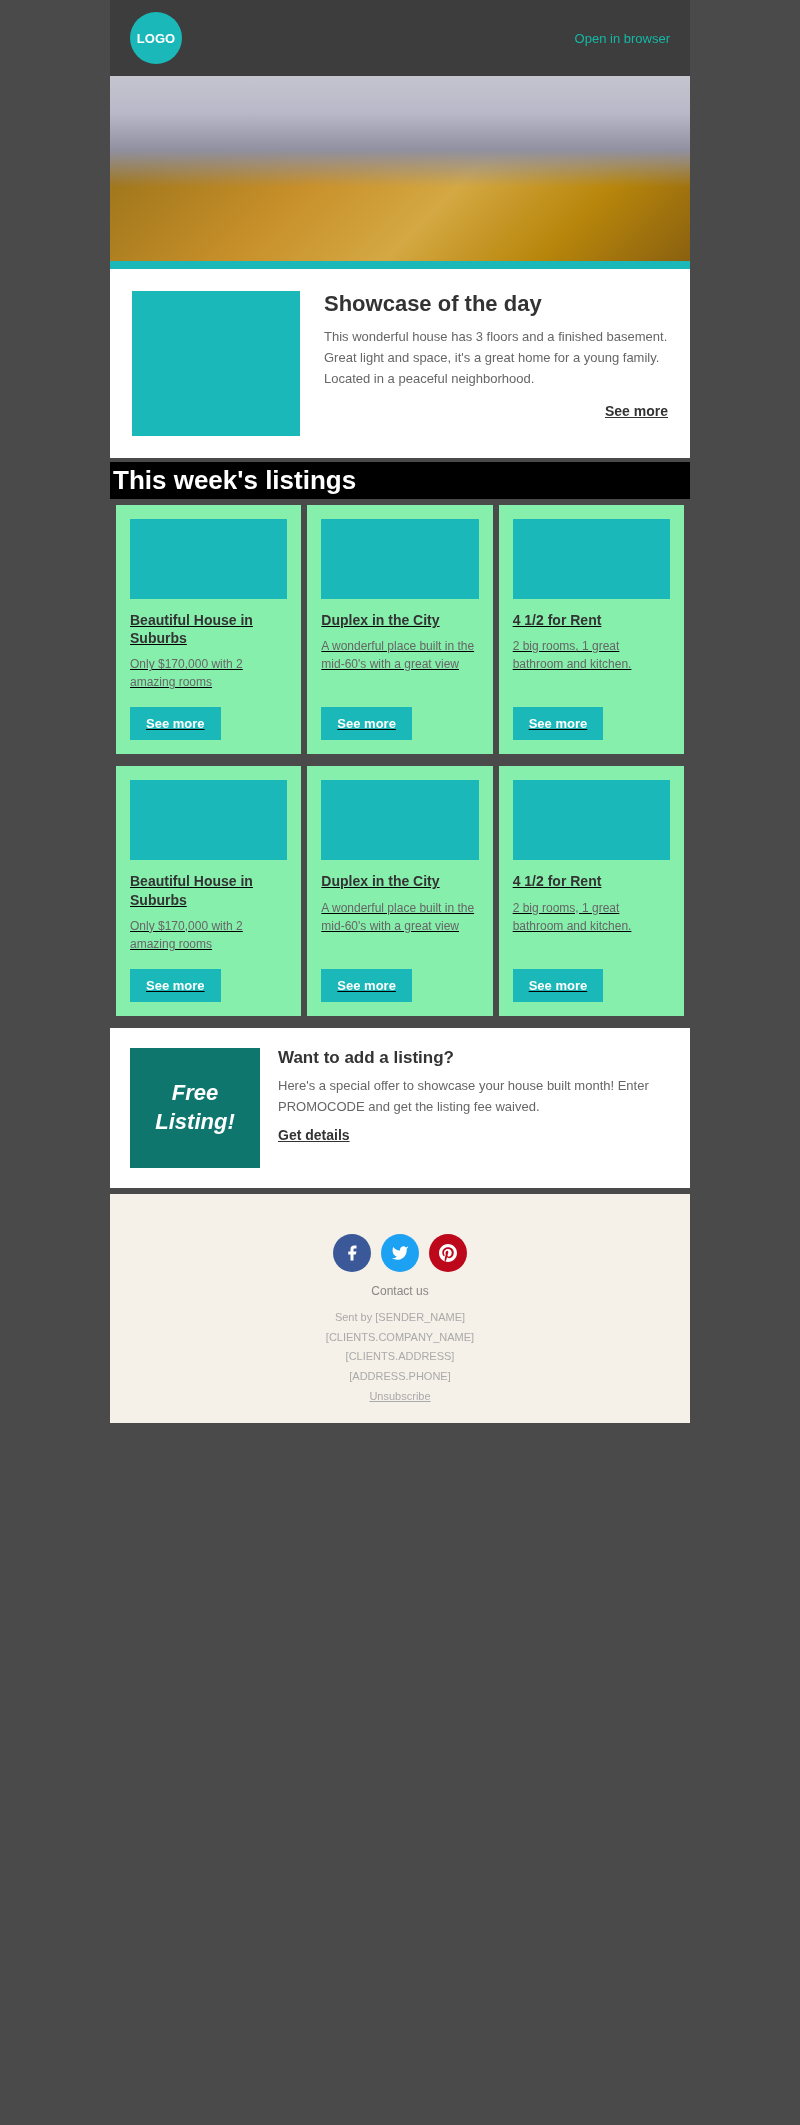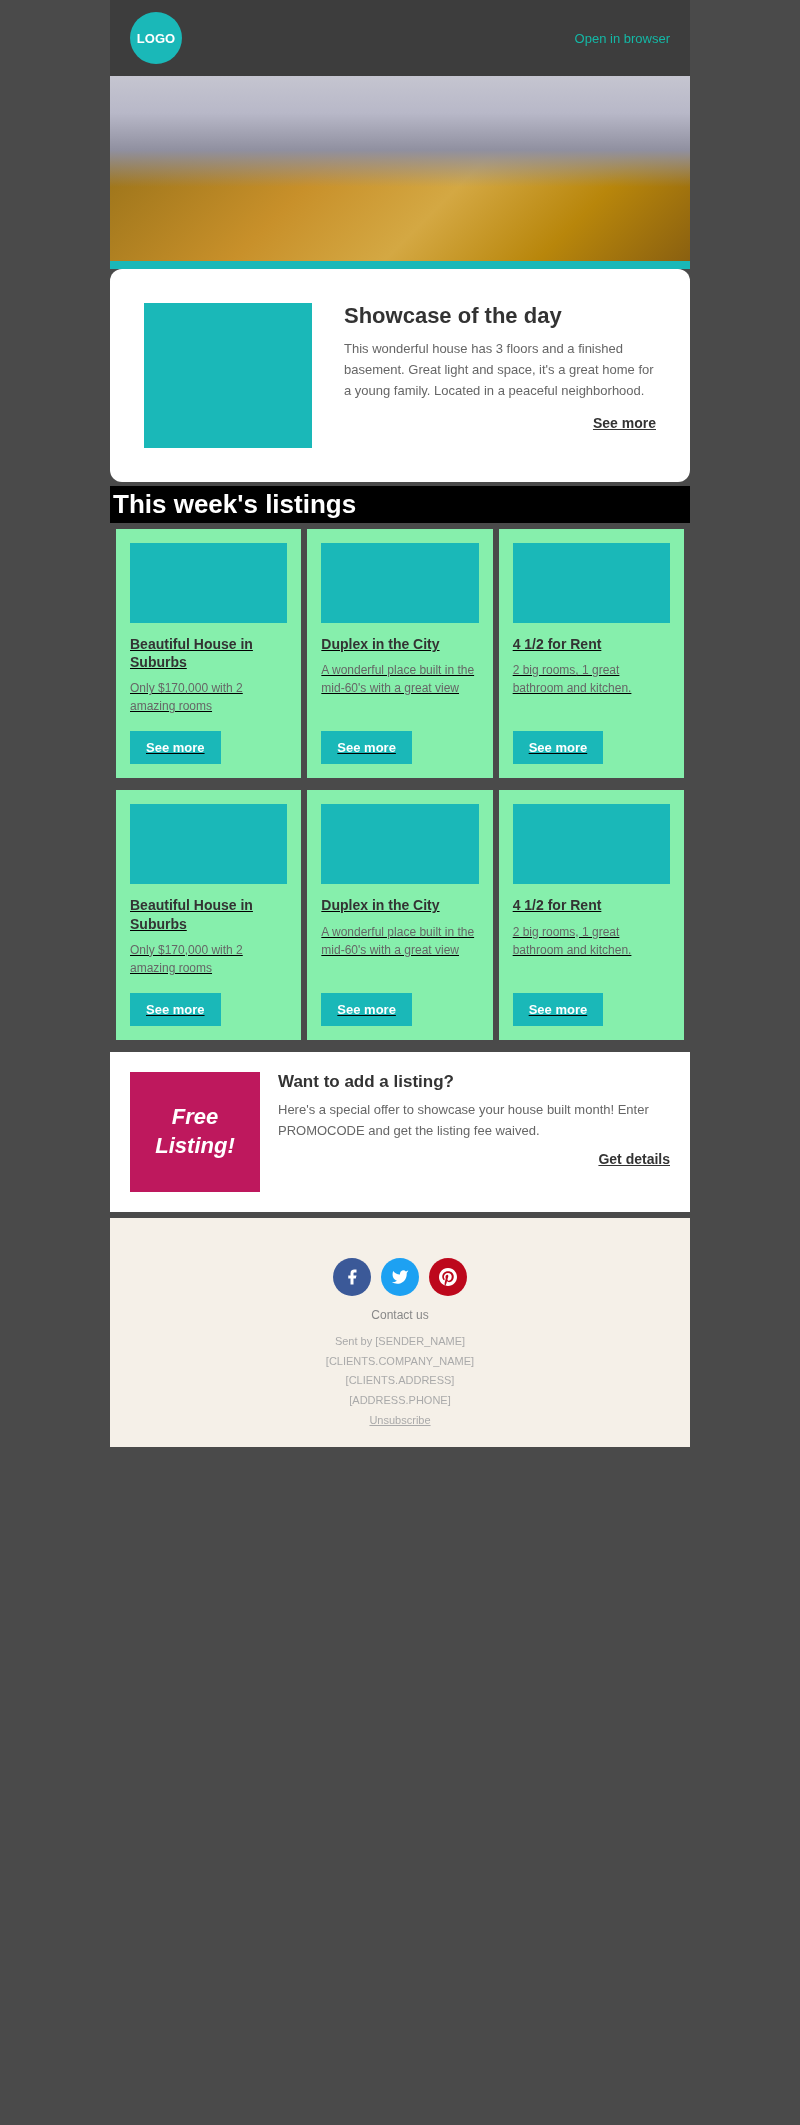--- a/index.html
+++ b/index.html
@@ -55,25 +55,24 @@
         linear-gradient(135deg, #8B6914 0%, #c8902a 40%, #d4a843 60%, #b8860b 80%, #8a6010 100%);
     }
     .teal-bar {
       height: 8px;
       background: #1ab8b8;
     }
     
     .showcase-section {
       background: white;
       margin: 0;
-      padding: 34px;
-      display: flex;
-      gap: 32px;
+      padding: 22px;
+      display: flex;
+      gap: 24px;
       align-items: flex-start;
-      border-radius: 12px;
     }
     .showcase-image {
       width: 168px;
       min-width: 168px;
       height: 145px;
       background: #1ab8b8;
       flex-shrink: 0;
     }
     .showcase-content {
       flex: 1;
@@ -162,21 +161,21 @@
       margin-top: 6px;
       padding: 20px;
       display: flex;
       gap: 18px;
       align-items: flex-start;
     }
     .free-listing-box {
       width: 130px;
       min-width: 130px;
       height: 120px;
-      background: #be185d;
+      background: #0f766e;
       display: flex;
       align-items: center;
       justify-content: center;
       flex-shrink: 0;
     }
     .free-listing-text {
       color: white;
       font-style: italic;
       font-size: 22px;
       font-weight: bold;
@@ -193,21 +192,21 @@
       margin-bottom: 8px;
     }
     .free-listing-desc {
       font-size: 13px;
       color: #666;
       line-height: 1.6;
       margin-bottom: 10px;
     }
     .get-details-link {
       display: block;
-      text-align: right;
+      text-align: left;
       font-size: 14px;
       font-weight: bold;
       color: #333;
       text-decoration: underline;
       cursor: pointer;
     }
     
     .footer {
       background: #f5f0e8;
       padding: 40px 20px 16px;

